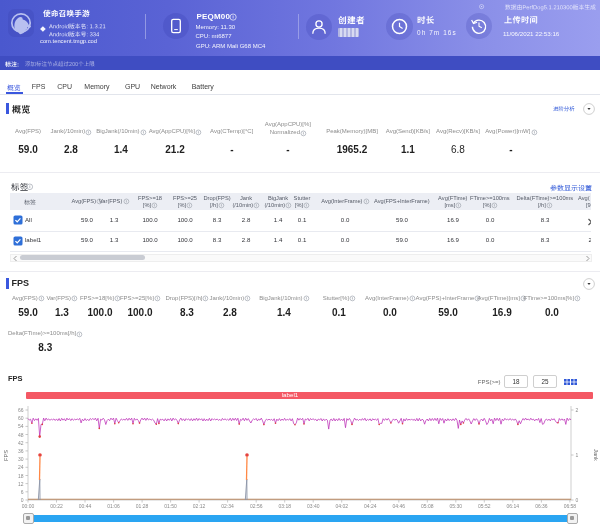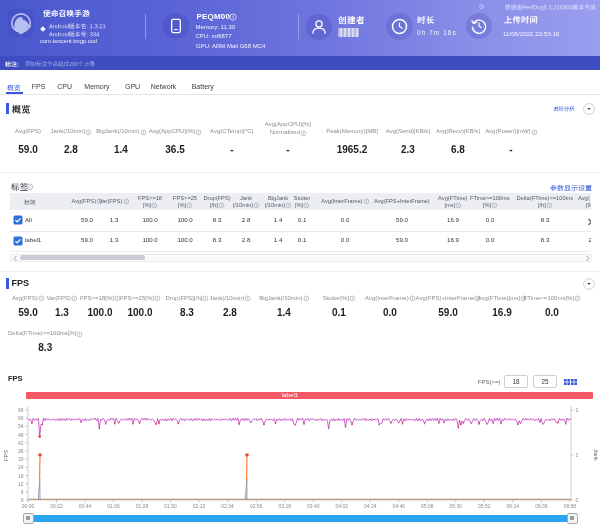--- a/index.html
+++ b/index.html
@@ -332,36 +332,36 @@
 <svg style="position:absolute;left:139.6px;top:128.5px" width="7" height="7">
     <circle cx="3.4" cy="3.4" r="2.4" fill="none" stroke="#a9aeb8" stroke-width="0.8"></circle>
     <line x1="3.4" y1="2.2" x2="3.4" y2="4.5" stroke="#a9aeb8" stroke-width="0.8"></line>
   </svg>
 <div style="position:absolute;left:114.0px;top:143.7px;font-size:10px;line-height:11.5px;color:#1f1f1f;font-weight:bold;white-space:nowrap;">1.4</div>
 <div style="position:absolute;left:148.7px;top:128.0px;font-size:6.0px;line-height:6.9px;color:#8c8c8c;font-weight:normal;white-space:nowrap;">Avg(AppCPU)[%]</div>
 <svg style="position:absolute;left:195.1px;top:128.5px" width="7" height="7">
     <circle cx="3.4" cy="3.4" r="2.4" fill="none" stroke="#a9aeb8" stroke-width="0.8"></circle>
     <line x1="3.4" y1="2.2" x2="3.4" y2="4.5" stroke="#a9aeb8" stroke-width="0.8"></line>
   </svg>
-<div style="position:absolute;left:165.3px;top:143.7px;font-size:10px;line-height:11.5px;color:#1f1f1f;font-weight:bold;white-space:nowrap;">36.5</div>
+<div style="position:absolute;left:165.3px;top:143.7px;font-size:10px;line-height:11.5px;color:#1f1f1f;font-weight:bold;white-space:nowrap;">21.2</div>
 <div style="position:absolute;left:210.0px;top:128.0px;font-size:6.0px;line-height:6.9px;color:#8c8c8c;font-weight:normal;white-space:nowrap;">Avg(CTemp)[°C]</div>
 <div style="position:absolute;left:230.3px;top:143.7px;font-size:10px;line-height:11.5px;color:#1f1f1f;font-weight:bold;white-space:nowrap;">-</div>
 <div style="position:absolute;left:264.8px;top:120.5px;font-size:6.0px;line-height:6.9px;color:#8c8c8c;font-weight:normal;white-space:nowrap;">Avg(AppCPU)[%]</div>
 <div style="position:absolute;left:269.7px;top:129.0px;font-size:6.0px;line-height:6.9px;color:#8c8c8c;font-weight:normal;white-space:nowrap;">Normalized</div>
 <svg style="position:absolute;left:300.1px;top:129.5px" width="7" height="7">
     <circle cx="3.4" cy="3.4" r="2.4" fill="none" stroke="#a9aeb8" stroke-width="0.8"></circle>
     <line x1="3.4" y1="2.2" x2="3.4" y2="4.5" stroke="#a9aeb8" stroke-width="0.8"></line>
   </svg>
 <div style="position:absolute;left:286.3px;top:143.7px;font-size:10px;line-height:11.5px;color:#1f1f1f;font-weight:bold;white-space:nowrap;">-</div>
 <div style="position:absolute;left:326.2px;top:128.0px;font-size:6.0px;line-height:6.9px;color:#8c8c8c;font-weight:normal;white-space:nowrap;">Peak(Memory)[MB]</div>
 <div style="position:absolute;left:336.7px;top:143.7px;font-size:10px;line-height:11.5px;color:#1f1f1f;font-weight:bold;white-space:nowrap;">1965.2</div>
 <div style="position:absolute;left:385.8px;top:128.0px;font-size:6.0px;line-height:6.9px;color:#8c8c8c;font-weight:normal;white-space:nowrap;">Avg(Send)[KB/s]</div>
-<div style="position:absolute;left:401.0px;top:143.7px;font-size:10px;line-height:11.5px;color:#1f1f1f;font-weight:bold;white-space:nowrap;">2.3</div>
+<div style="position:absolute;left:401.0px;top:143.7px;font-size:10px;line-height:11.5px;color:#1f1f1f;font-weight:bold;white-space:nowrap;">1.1</div>
 <div style="position:absolute;left:436.0px;top:128.0px;font-size:6.0px;line-height:6.9px;color:#8c8c8c;font-weight:normal;white-space:nowrap;">Avg(Recv)[KB/s]</div>
-<div style="position:absolute;left:451.0px;top:143.7px;font-size:10px;line-height:11.5px;color:#1f1f1f;font-weight:bold;white-space:nowrap;">6.8</div>
+<div style="position:absolute;left:451.0px;top:143.7px;font-size:10px;line-height:11.5px;color:#1f1f1f;font-weight:normal;white-space:nowrap;">6.8</div>
 <div style="position:absolute;left:485.2px;top:128.0px;font-size:6.0px;line-height:6.9px;color:#8c8c8c;font-weight:normal;white-space:nowrap;">Avg(Power)[mW]</div>
 <svg style="position:absolute;left:530.6px;top:128.5px" width="7" height="7">
     <circle cx="3.4" cy="3.4" r="2.4" fill="none" stroke="#a9aeb8" stroke-width="0.8"></circle>
     <line x1="3.4" y1="2.2" x2="3.4" y2="4.5" stroke="#a9aeb8" stroke-width="0.8"></line>
   </svg>
 <div style="position:absolute;left:509.3px;top:143.7px;font-size:10px;line-height:11.5px;color:#1f1f1f;font-weight:bold;white-space:nowrap;">-</div>
 <div style="position:absolute;left:0px;top:172px;width:600px;height:1px;background:#ececf1;height:1px;"></div>
 <svg style="position:absolute;left:10.5px;top:180.8px;" width="18" height="12" viewBox="0 0 18 12" fill="#30333a">
     <use href="#g70" transform="translate(0.0 9.2) scale(0.00850 -0.00850)"></use>
     <use href="#g115" transform="translate(8.8 9.2) scale(0.00850 -0.00850)"></use>

